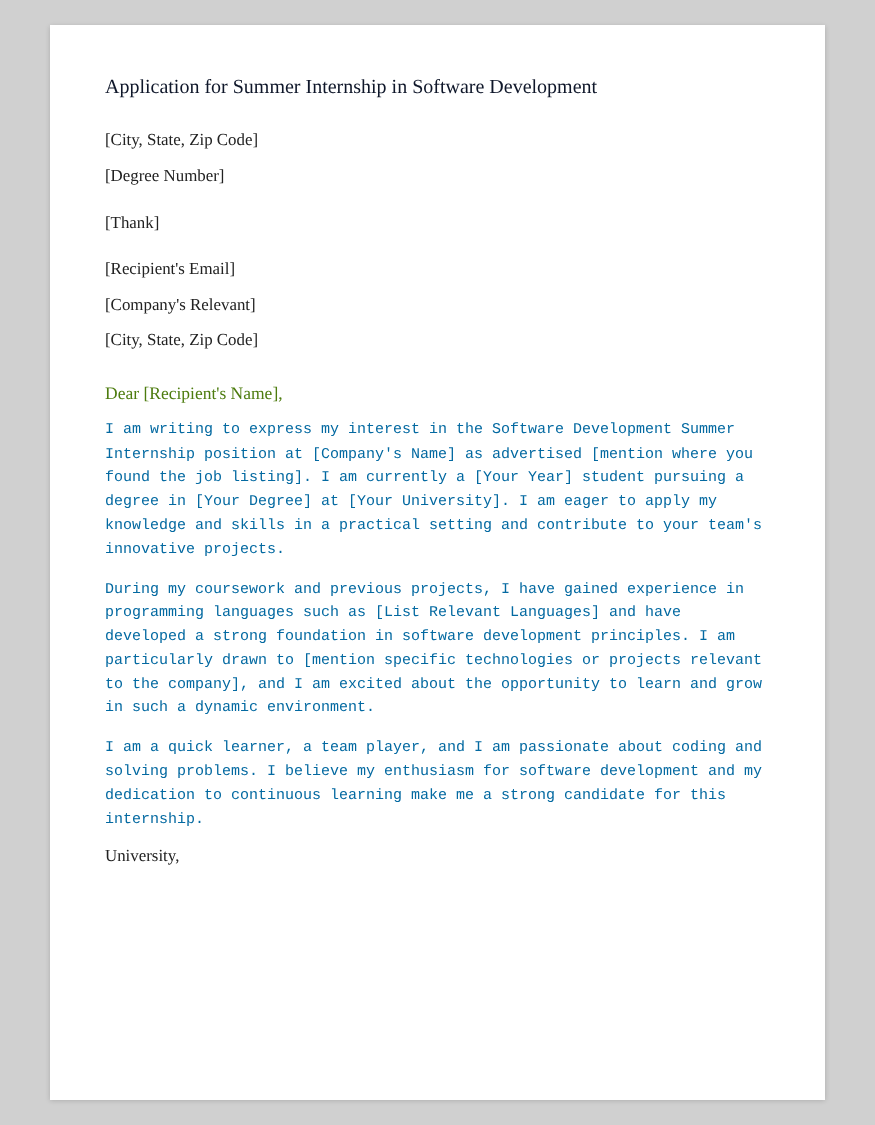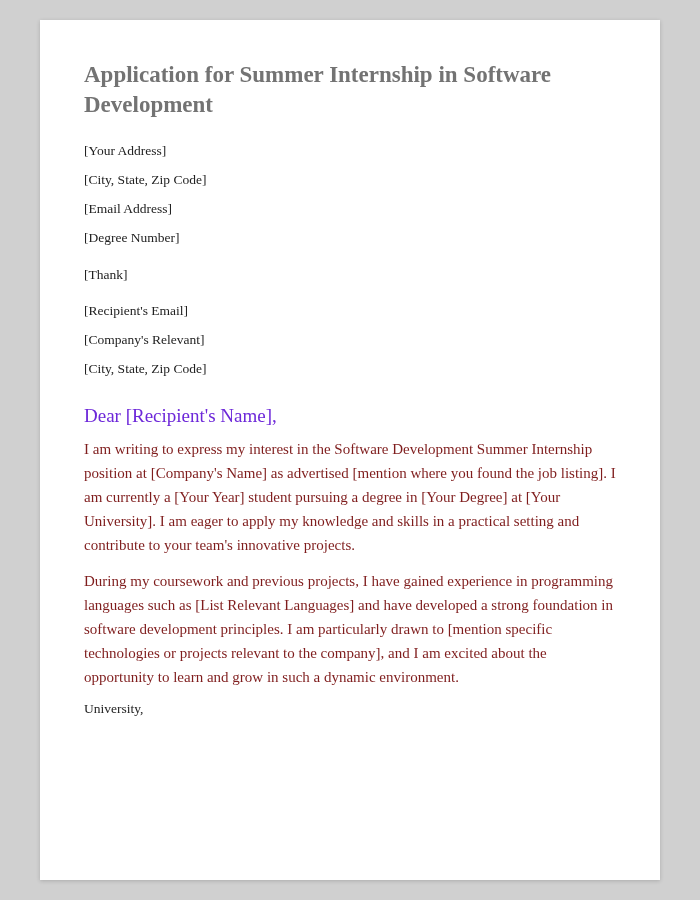--- a/index.html
+++ b/index.html
@@ -20,77 +20,72 @@
 
     .document-container {
       background-color: #ffffff;
       width: 620px;
       min-height: 860px;
       padding: 40px 44px 40px 44px;
       box-shadow: 0 1px 4px rgba(0,0,0,0.18);
     }
 
     .doc-title {
-      font-size: 23px;
-      font-weight: bold;
+      font-size: 16px;
+      font-weight: normal;
       margin-bottom: 20px;
       line-height: 1.3;
-      color: #737373;
+      color: #0f172a;
     }
 
     .address-block {
       margin-bottom: 6px;
     }
 
     .address-block p {
       font-size: 13.5px;
       color: #222;
       line-height: 1.7;
     }
 
     .salutation {
       margin-top: 10px;
       margin-bottom: 10px;
-      font-size: 19px;
-      color: #6d28d9;
+      font-size: 14px;
+      color: #4d7c0f;
     }
 
     .body-paragraph {
-      font-size: 15px;
-      color: #7f1d1d;
+      font-size: 12px;
+      color: #0369a1;
       line-height: 1.6;
       margin-bottom: 12px;
       text-align: left;
+      font-family: Liberation Mono, monospace;
     }
 
     .closing {
       font-size: 13.5px;
       color: #222;
       margin-top: 10px;
     }
 
     .spacer {
       height: 8px;
     }
   </style>
 </head>
 <body>
 
 <div class="document-container">
 
   <h1 class="doc-title">Application for Summer Internship in Software Development</h1>
 
   <div class="address-block">
-    <p>[Your Address]</p>
-  </div>
-  <div class="address-block">
     <p>[City, State, Zip Code]</p>
-  </div>
-  <div class="address-block">
-    <p>[Email Address]</p>
   </div>
   <div class="address-block">
     <p>[Degree Number]</p>
   </div>
   <div class="spacer"></div>
   <div class="address-block">
     <p>[Thank]</p>
   </div>
   <div class="spacer"></div>
   <div class="address-block">
@@ -104,17 +99,18 @@
   </div>
 
   <div class="spacer"></div>
 
   <p class="salutation">Dear [Recipient's Name],</p>
 
   <p class="body-paragraph">I am writing to express my interest in the Software Development Summer Internship position at [Company's Name] as advertised [mention where you found the job listing]. I am currently a [Your Year] student pursuing a degree in [Your Degree] at [Your University]. I am eager to apply my knowledge and skills in a practical setting and contribute to your team's innovative projects.</p>
 
   <p class="body-paragraph">During my coursework and previous projects, I have gained experience in programming languages such as [List Relevant Languages] and have developed a strong foundation in software development principles. I am particularly drawn to [mention specific technologies or projects relevant to the company], and I am excited about the opportunity to learn and grow in such a dynamic environment.</p>
 
+  <p class="body-paragraph">I am a quick learner, a team player, and I am passionate about coding and solving problems. I believe my enthusiasm for software development and my dedication to continuous learning make me a strong candidate for this internship.</p>
 
 
   <p class="closing">University,</p>
 
 </div>
 
 </body></html>

